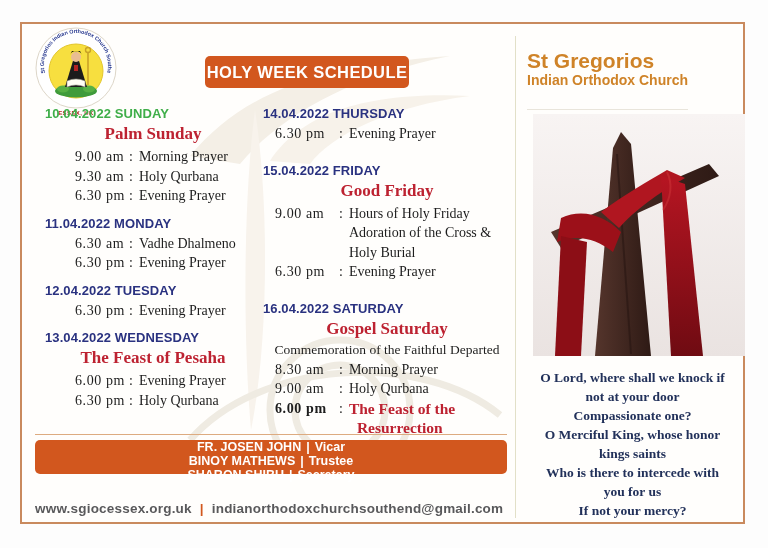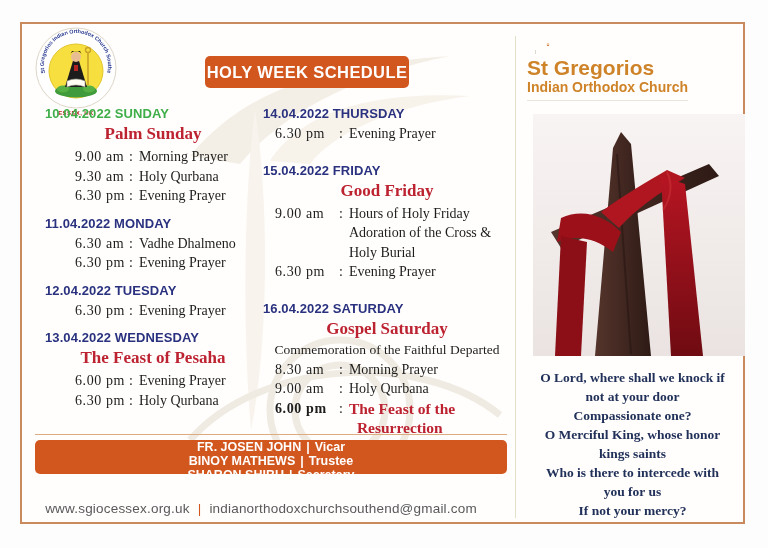--- a/index.html
+++ b/index.html
@@ -42,37 +42,37 @@
 
   .divider-v{left:515px;top:36px;width:1px;height:482px;background:#e2e0c8;}
 
   
   .rp-header{left:527px;top:37px;width:220px;height:68px;display:flex;align-items:flex-start;}
   .crest{width:42px;height:52px;margin-top:6px;}
   .rp-div{width:1px;height:56px;background:#dcd8cf;margin:4px 9px 0 8px;}
   .rp-text{padding-top:2px;}
   .rp-name{font-size:21px;font-weight:bold;color:#cf8328;line-height:23px;}
   .rp-sub{font-size:14px;font-weight:bold;color:#cf8328;line-height:17px;
-          border-bottom:1px solid #e9e5db;padding-bottom:4px;margin-bottom:4px;}
+          border-bottom:1px solid #e9e5db;padding-bottom:20px;margin-bottom:4px;}
   .rp-loc{font-size:12px;font-weight:bold;color:#4a3823;letter-spacing:.2px;}
   .photo{left:533px;top:114px;width:212px;height:242px;}
   .prayer{left:517px;top:368px;width:231px;text-align:center;
           font-family:"Liberation Serif",serif;font-weight:bold;font-size:13.5px;
           color:#22315a;line-height:19px;}
 
   
   .hr{left:35px;top:434px;width:472px;height:1px;background:#ddab80;}
   .venue{left:35px;top:441px;width:472px;text-align:center;font-weight:bold;
          font-size:13.5px;color:#c05a2b;letter-spacing:.1px;}
   .officials{left:35px;top:440px;width:472px;height:34px;background:#d2571e;border-radius:5px;
              display:flex;align-items:center;justify-content:space-between;
              padding:0 10px;box-sizing:border-box;color:#ffffff;font-weight:bold;font-size:12.5px;}
   .official{white-space:nowrap;}
   .official .pipe{margin:0 5px;}
-  .contact{left:25px;top:501px;width:472px;text-align:center;font-weight:normal;
+  .contact{left:35px;top:501px;width:472px;font-weight:bold;
            font-size:13.5px;color:#59595b;letter-spacing:.2px;}
   .contact .pipe{color:#d2571e;margin:0 8px;}
 </style>
 </head>
 <body>
 
 <div class="page">
   <div class="frame"></div>
 
   <svg class="wm" style="left:150px;top:36px;" width="330" height="130" viewBox="0 0 330 130">

